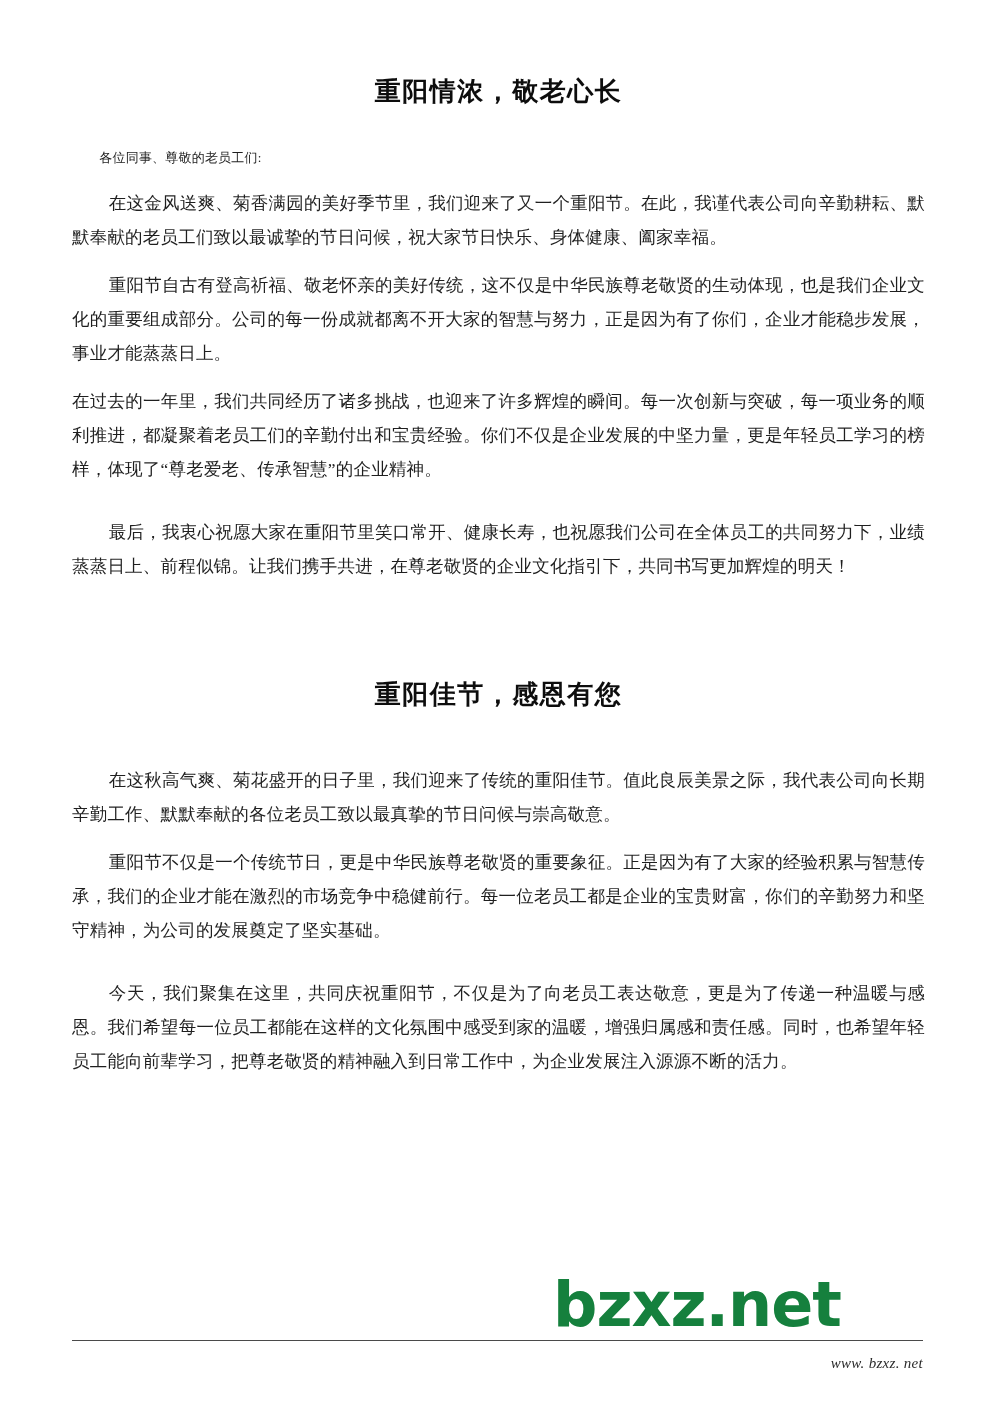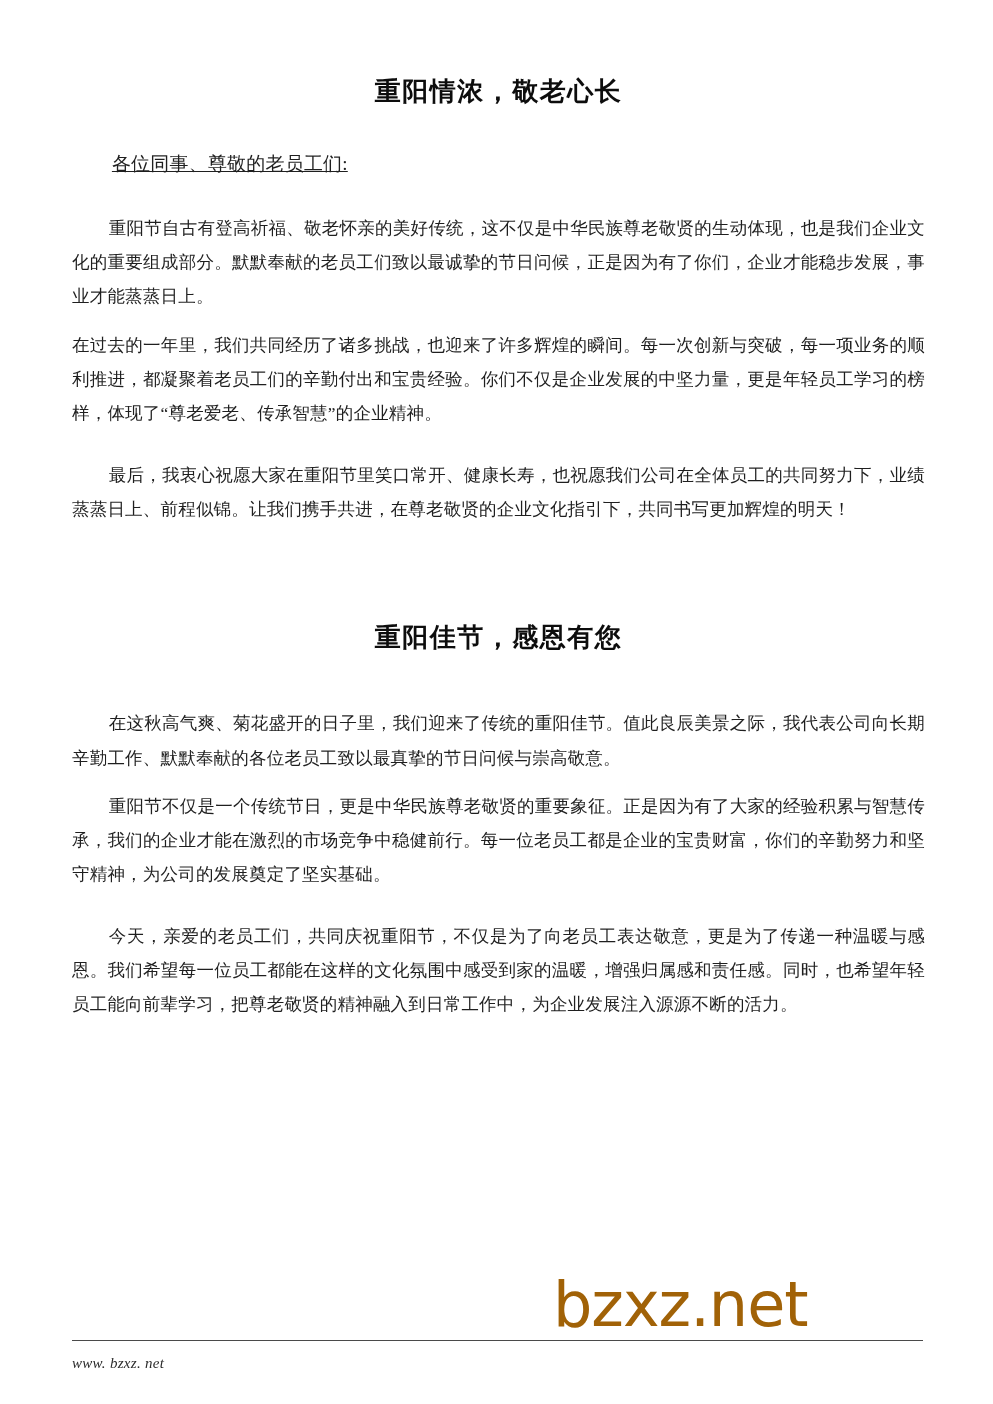--- a/index.html
+++ b/index.html
@@ -40,27 +40,26 @@
     font-weight: bold;
     font-size: 26px;
     letter-spacing: 1.5px;
     color: #0d0d0d;
     margin: 0;
     padding: 0;
     line-height: 1.2;
   }
 
   .salutation {
-    font-size: 19px;
+    font-size: 13px;
     line-height: 1.95;
     text-indent: 2.1em;
     margin: 0;
     color: #1f1f1f;
     letter-spacing: 0.2px;
-    text-decoration: underline;
   }
 
   .para {
     font-size: 17.5px;
     line-height: 1.95;
     text-indent: 2.1em;
     margin: 0;
     text-align: justify;
     text-justify: inter-ideograph;
     color: #1f1f1f;
@@ -77,43 +76,44 @@
   .sp-para           { height: 14px; }
   .sp-section-gap    { height: 96px; }
   .sp-top            { height: 76px; }
 
   
   .watermark {
     position: absolute;
     left: 553px;
     top: 1274px;
     font-family: "DejaVu Sans", "Liberation Sans", sans-serif;
-    font-weight: normal;
+    font-weight: bold;
     font-size: 62px;
     letter-spacing: -1px;
-    color: #a16207;
+    color: #15803d;
     white-space: nowrap;
     user-select: none;
     line-height: 1;
   }
 
   
   .footer {
     position: absolute;
     left: 72px;
     top: 1340px;
     width: 851px;
   }
   .footer-rule {
     width: 100%;
     height: 0;
     border-top: 1.3px solid #4a4a4a;
     margin: 0;
   }
   .footer-url {
+    text-align: right;
     font-family: "Liberation Serif", "DejaVu Serif", serif;
     font-style: italic;
     font-size: 15px;
     color: #2b2b2b;
     margin-top: 14px;
     letter-spacing: 0.3px;
   }
 </style>
 </head>
 <body>
@@ -125,24 +125,25 @@
     <div class="sp-top"></div>
 
     <h1 class="doc-title">重阳情浓，敬老心长</h1>
 
     <div class="sp-title-to-greet"></div>
 
     <p class="salutation">各位同事、尊敬的老员工们:</p>
 
     <div class="sp-greet-to-body"></div>
 
+    <p class="para">在这金风送爽、菊香满园的美好季节里，我们迎来了又一个重阳节。在此，我谨代表公司向辛勤耕耘、默默奉献的老员工们致以最诚挚的节日问候，祝大家节日快乐、身体健康、阖家幸福。</p>
 
     <div class="sp-para"></div>
 
-    <p class="para">重阳节自古有登高祈福、敬老怀亲的美好传统，这不仅是中华民族尊老敬贤的生动体现，也是我们企业文化的重要组成部分。默默奉献的老员工们致以最诚挚的节日问候，正是因为有了你们，企业才能稳步发展，事业才能蒸蒸日上。</p>
+    <p class="para">重阳节自古有登高祈福、敬老怀亲的美好传统，这不仅是中华民族尊老敬贤的生动体现，也是我们企业文化的重要组成部分。公司的每一份成就都离不开大家的智慧与努力，正是因为有了你们，企业才能稳步发展，事业才能蒸蒸日上。</p>
 
     <div class="sp-para"></div>
 
     <p class="para no-indent">在过去的一年里，我们共同经历了诸多挑战，也迎来了许多辉煌的瞬间。每一次创新与突破，每一项业务的顺利推进，都凝聚着老员工们的辛勤付出和宝贵经验。你们不仅是企业发展的中坚力量，更是年轻员工学习的榜样，体现了“尊老爱老、传承智慧”的企业精神。</p>
 
     <div class="sp-para"></div>
 
 
     <div class="sp-para"></div>
 
@@ -161,21 +162,21 @@
 
     <div class="sp-para"></div>
 
     <p class="para">重阳节不仅是一个传统节日，更是中华民族尊老敬贤的重要象征。正是因为有了大家的经验积累与智慧传承，我们的企业才能在激烈的市场竞争中稳健前行。每一位老员工都是企业的宝贵财富，你们的辛勤努力和坚守精神，为公司的发展奠定了坚实基础。</p>
 
     <div class="sp-para"></div>
 
 
     <div class="sp-para"></div>
 
-    <p class="para">今天，亲爱的老员工们，共同庆祝重阳节，不仅是为了向老员工表达敬意，更是为了传递一种温暖与感恩。我们希望每一位员工都能在这样的文化氛围中感受到家的温暖，增强归属感和责任感。同时，也希望年轻员工能向前辈学习，把尊老敬贤的精神融入到日常工作中，为企业发展注入源源不断的活力。</p>
+    <p class="para">今天，我们聚集在这里，共同庆祝重阳节，不仅是为了向老员工表达敬意，更是为了传递一种温暖与感恩。我们希望每一位员工都能在这样的文化氛围中感受到家的温暖，增强归属感和责任感。同时，也希望年轻员工能向前辈学习，把尊老敬贤的精神融入到日常工作中，为企业发展注入源源不断的活力。</p>
 
   </div>
 
   <div class="watermark">bzxz.net</div>
 
   <div class="footer">
     <div class="footer-rule"></div>
     <div class="footer-url">www. bzxz. net</div>
   </div>
 

